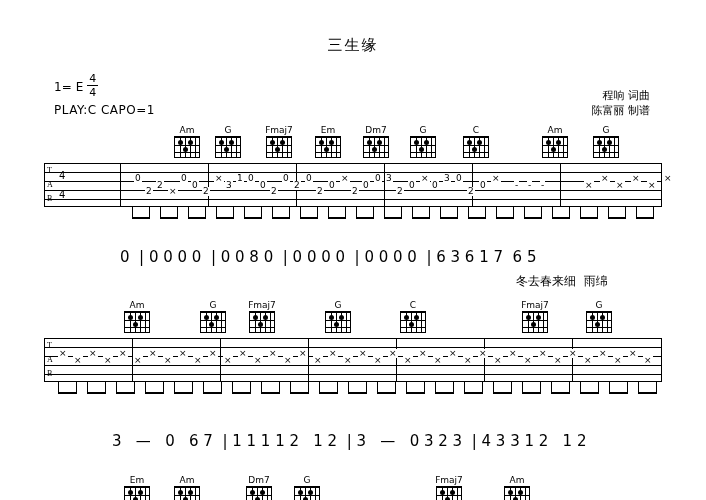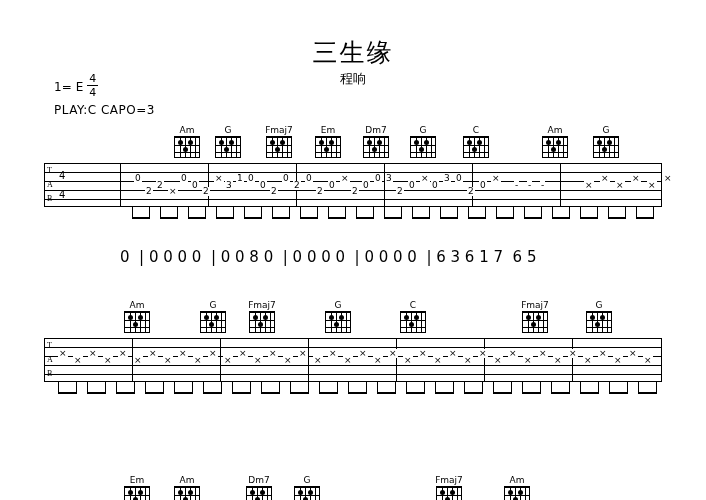--- a/index.html
+++ b/index.html
@@ -19,21 +19,21 @@
     position: absolute;
     left: 0; top: 0;
     width: 706px; height: 500px;
   }
 
   
   .title {
     position: absolute;
     top: 36px; left: 0; width: 706px;
     text-align: center;
-    font-size: 25px;
+    font-size: 15px;
     letter-spacing: 2px;
     font-family: "DejaVu Sans", sans-serif;
   }
   .composer {
     position: absolute;
     top: 70px; left: 0; width: 706px;
     text-align: center;
     font-size: 13px;
     font-family: "DejaVu Sans", sans-serif;
   }
@@ -185,33 +185,36 @@
     font-size: 12px;
     white-space: pre;
   }
 </style>
 </head>
 <body>
 
 <div class="sheet">
 
   <div class="title">三生缘</div>
-  <div class="composer">程响</div>
 
   <div class="key-line">
     <span>1=</span>
     <span>E</span>
     <span class="frac">
       <span class="num">4</span>
       <span class="den">4</span>
     </span>
   </div>
 
-  <div class="play-line">PLAY:C  CAPO=3</div>
-
+  <div class="play-line">PLAY:C  CAPO=1</div>
+
+  <div class="credits">
+    <div>程响  词曲</div>
+    <div>陈富丽  制谱</div>
+  </div>
 
   <div id="chords-1"></div>
 
   <div class="system" style="top:163px;">
     <div class="staff">
       <div class="line" style="top:8px"></div>
       <div class="line" style="top:17px"></div>
       <div class="line" style="top:26px"></div>
       <div class="line" style="top:35px"></div>
       <div class="bar" style="left:0"></div>
@@ -326,20 +329,21 @@
         <div class="beam" style="left: 564px; width: 18px;"></div>
         <div class="stem" style="left: 564px;"></div>
         <div class="stem" style="left: 581px;"></div>
         <div class="beam" style="left: 592px; width: 18px;"></div>
         <div class="stem" style="left: 592px;"></div>
         <div class="stem" style="left: 609px;"></div>
       </div>
   </div>
 
   <div class="melody" style="left:120px; top:248px;">0  | 0 0 0 0  | 0 0 8 0  | 0 0 0 0  | 0 0 0 0  | 6 3 6 1 7  6 5</div>
+  <div class="lyrics" style="left:516px; top:273px;">冬去春来细  雨绵</div>
 
   <div id="chords-2"></div>
 
   <div class="system" style="top:338px;">
     <div class="staff">
       <div class="line" style="top:8px"></div>
       <div class="line" style="top:17px"></div>
       <div class="line" style="top:26px"></div>
       <div class="line" style="top:35px"></div>
       <div class="bar" style="left:0"></div>
@@ -456,20 +460,21 @@
         <div class="stem" style="left: 554px;"></div>
         <div class="beam" style="left: 565px; width: 19px;"></div>
         <div class="stem" style="left: 565px;"></div>
         <div class="stem" style="left: 583px;"></div>
         <div class="beam" style="left: 594px; width: 19px;"></div>
         <div class="stem" style="left: 594px;"></div>
         <div class="stem" style="left: 612px;"></div>
       </div>
   </div>
 
+  <div class="melody" style="left:112px; top:432px;">3   —   0   6 7  | 1 1 1 1 2   1 2  | 3   —   0 3 2 3  | 4 3 3 1 2   1 2</div>
 
   <div id="chords-3"></div>
 
 <div class="chord" style="left: 170px; top: 125px;">
       <div class="cname">Am</div>
       <div class="grid">
         <div class="v" style="left: 5px;"></div>
         <div class="v" style="left: 10px;"></div>
         <div class="v" style="left: 15px;"></div>
         <div class="v" style="left: 20px;"></div>

